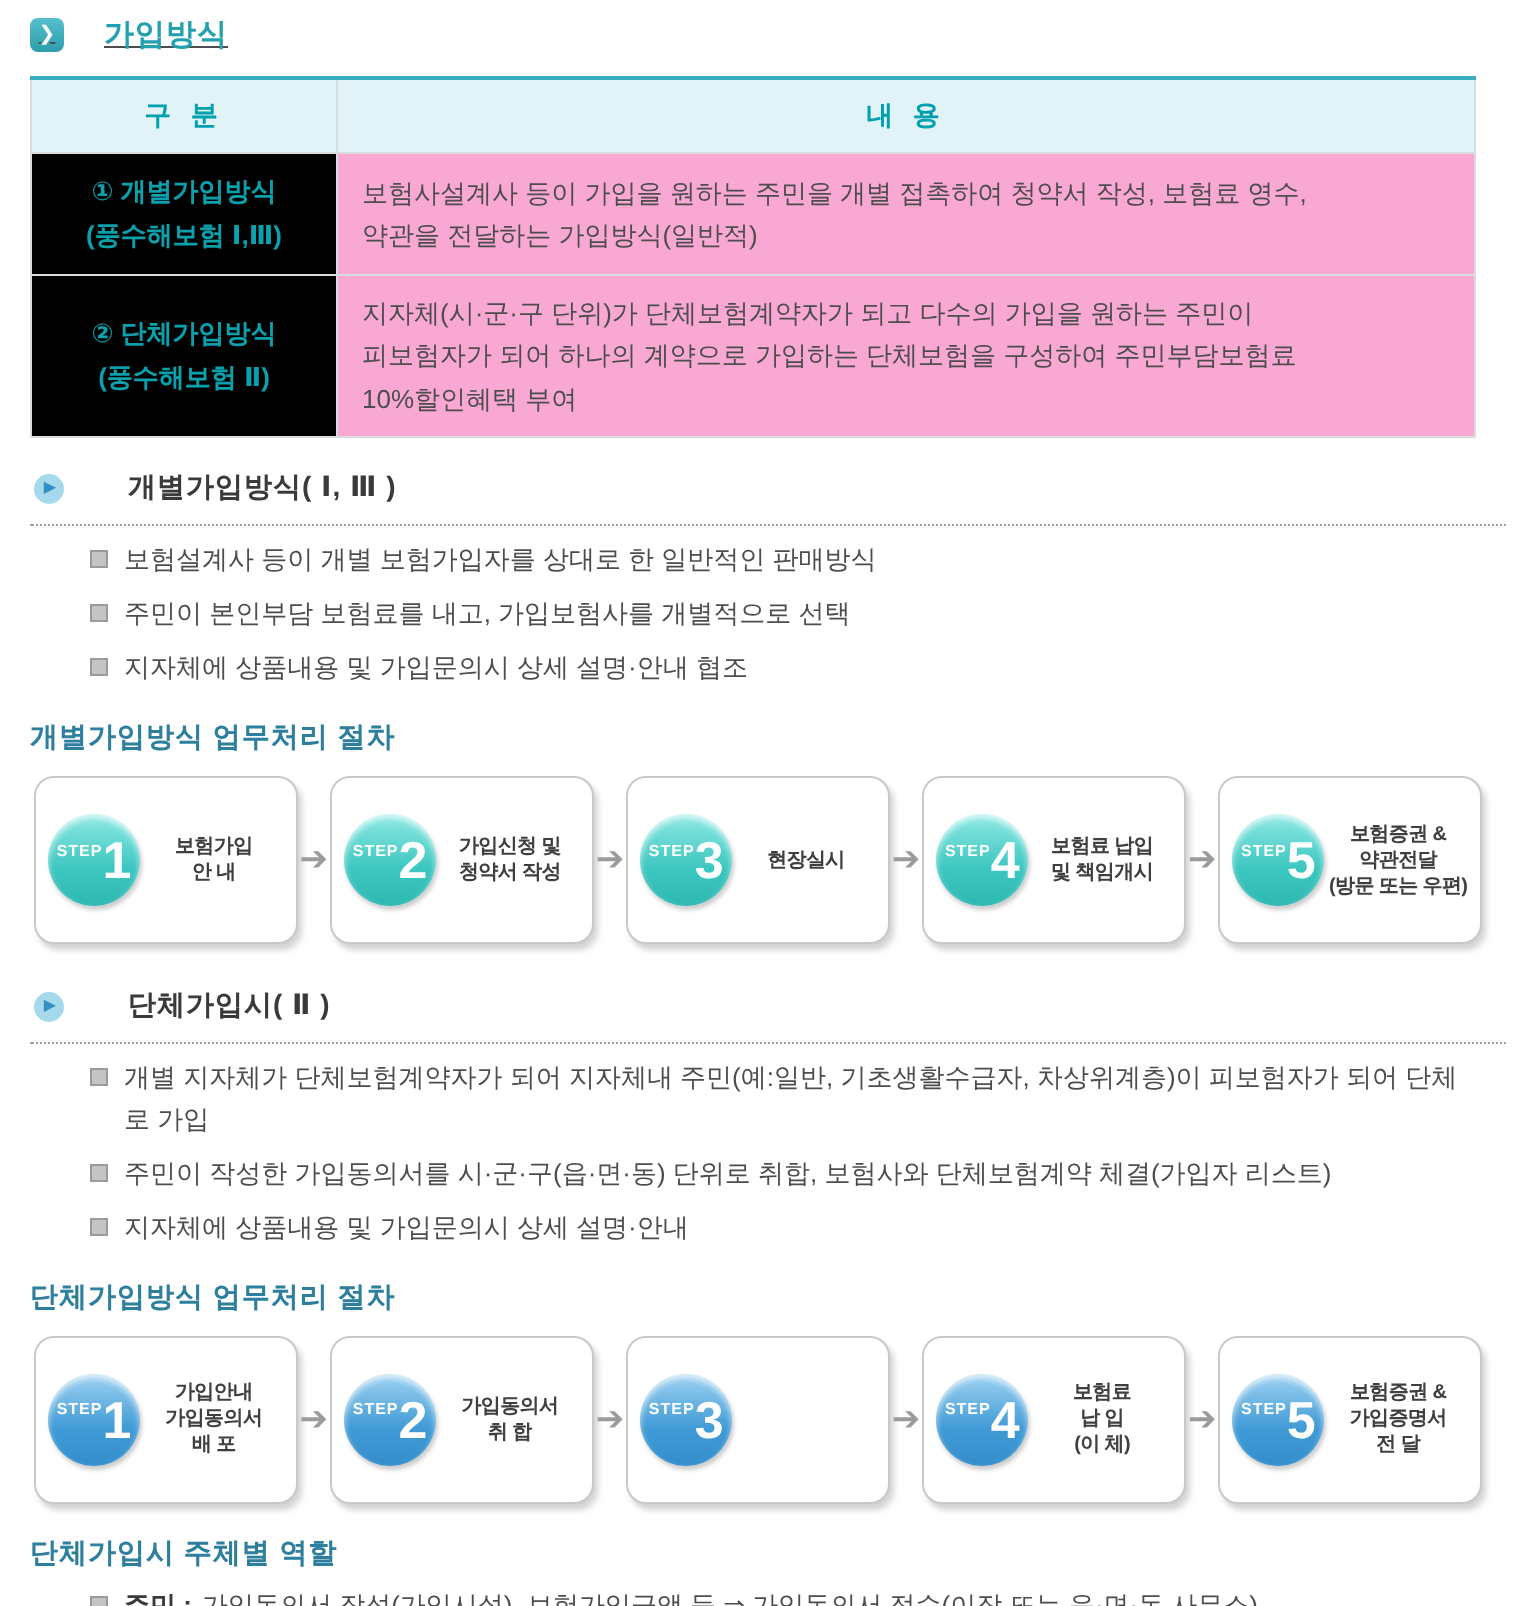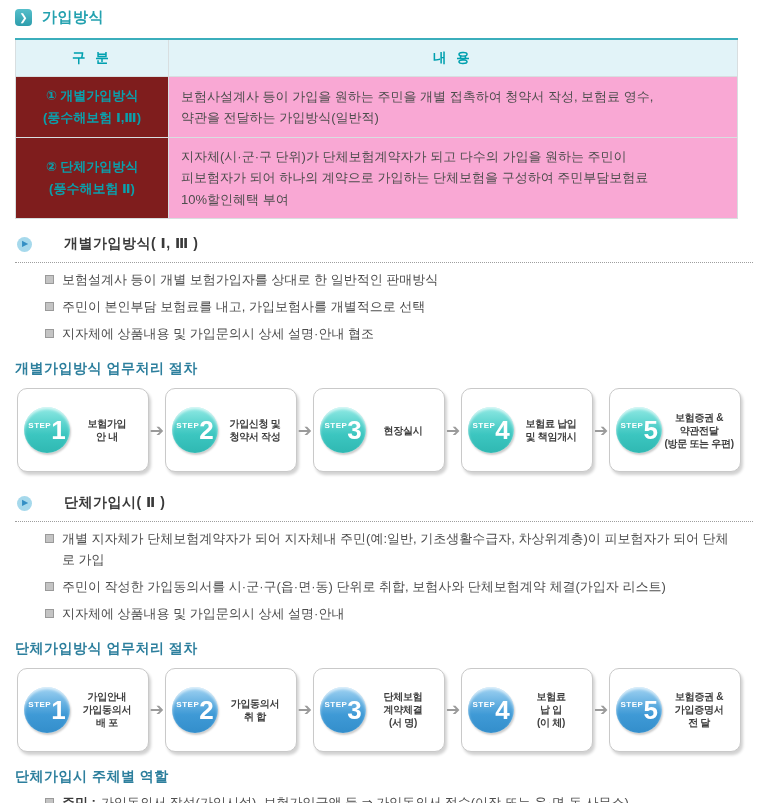--- a/index.html
+++ b/index.html
@@ -5,21 +5,21 @@
   html,body{margin:0;padding:0;background:#ffffff;}
   body{
     width:768px;height:803px;overflow:hidden;
     font-family:"Liberation Sans","DejaVu Sans",sans-serif;
     color:#4d4d4d;font-size:13px;
   }
   .page{padding:4px 15px 0 15px;}
   .multiline{white-space:pre-line;}
 
   
-  .page-title-row{display:flex;align-items:center;gap:10px;margin:4px 0 0 0;}
+  .page-title-row{display:flex;align-items:center;gap:20px;margin:4px 0 0 0;text-decoration:underline;}
   .title-icon{
     width:17px;height:17px;border-radius:4px;flex:0 0 auto;
     background:linear-gradient(180deg,#56bfcb 0%,#2d9dac 100%);
     display:flex;align-items:center;justify-content:center;
   }
   .title-icon::before{content:"❯";color:#fff;font-size:10px;font-weight:bold;line-height:1;}
   .title-text{font-size:15px;font-weight:bold;color:#23a1af;letter-spacing:.5px;}
 
   
   table.info-table{
@@ -28,21 +28,21 @@
   }
   table.info-table col.c1{width:153px;}
   table.info-table th,table.info-table td{
     border:1px solid #d8dee0;padding:6px 12px;vertical-align:middle;
   }
   table.info-table thead th{
     background:#e2f3f8;color:#00a0af;font-size:13.5px;font-weight:bold;
     text-align:center;letter-spacing:3px;height:24px;
   }
   table.info-table tbody th{
-    background:#7f1d1d;color:#0aa0ac;font-size:13px;font-weight:bold;
+    background:#000000;color:#0aa0ac;font-size:13px;font-weight:bold;
     text-align:center;line-height:1.7;
   }
   table.info-table tbody td{
     background:#f9a8d4;color:#4d4d4d;line-height:1.65;text-align:left;
   }
   table.info-table tr.row1 td, table.info-table tr.row1 th{height:48px;}
   table.info-table tr.row2 td, table.info-table tr.row2 th{height:68px;}
 
   
   .section-head{display:flex;align-items:center;gap:8px;margin:16px 0 0 2px;}
@@ -228,23 +228,20 @@
         </span>
       <span class="flow-label multiline">가입동의서
 취 합</span>
     </div>
     <span class="flow-arrow"></span>
     <div class="flow-box">
       <span class="step-circle blue">
           <span class="step-word">STEP</span>
           <span class="step-num">3</span>
         </span>
-      <span class="flow-label multiline">단체보험
-계약체결
-(서 명)</span>
     </div>
     <span class="flow-arrow"></span>
     <div class="flow-box">
       <span class="step-circle blue">
           <span class="step-word">STEP</span>
           <span class="step-num">4</span>
         </span>
       <span class="flow-label multiline">보험료
 납 입
 (이 체)</span>

